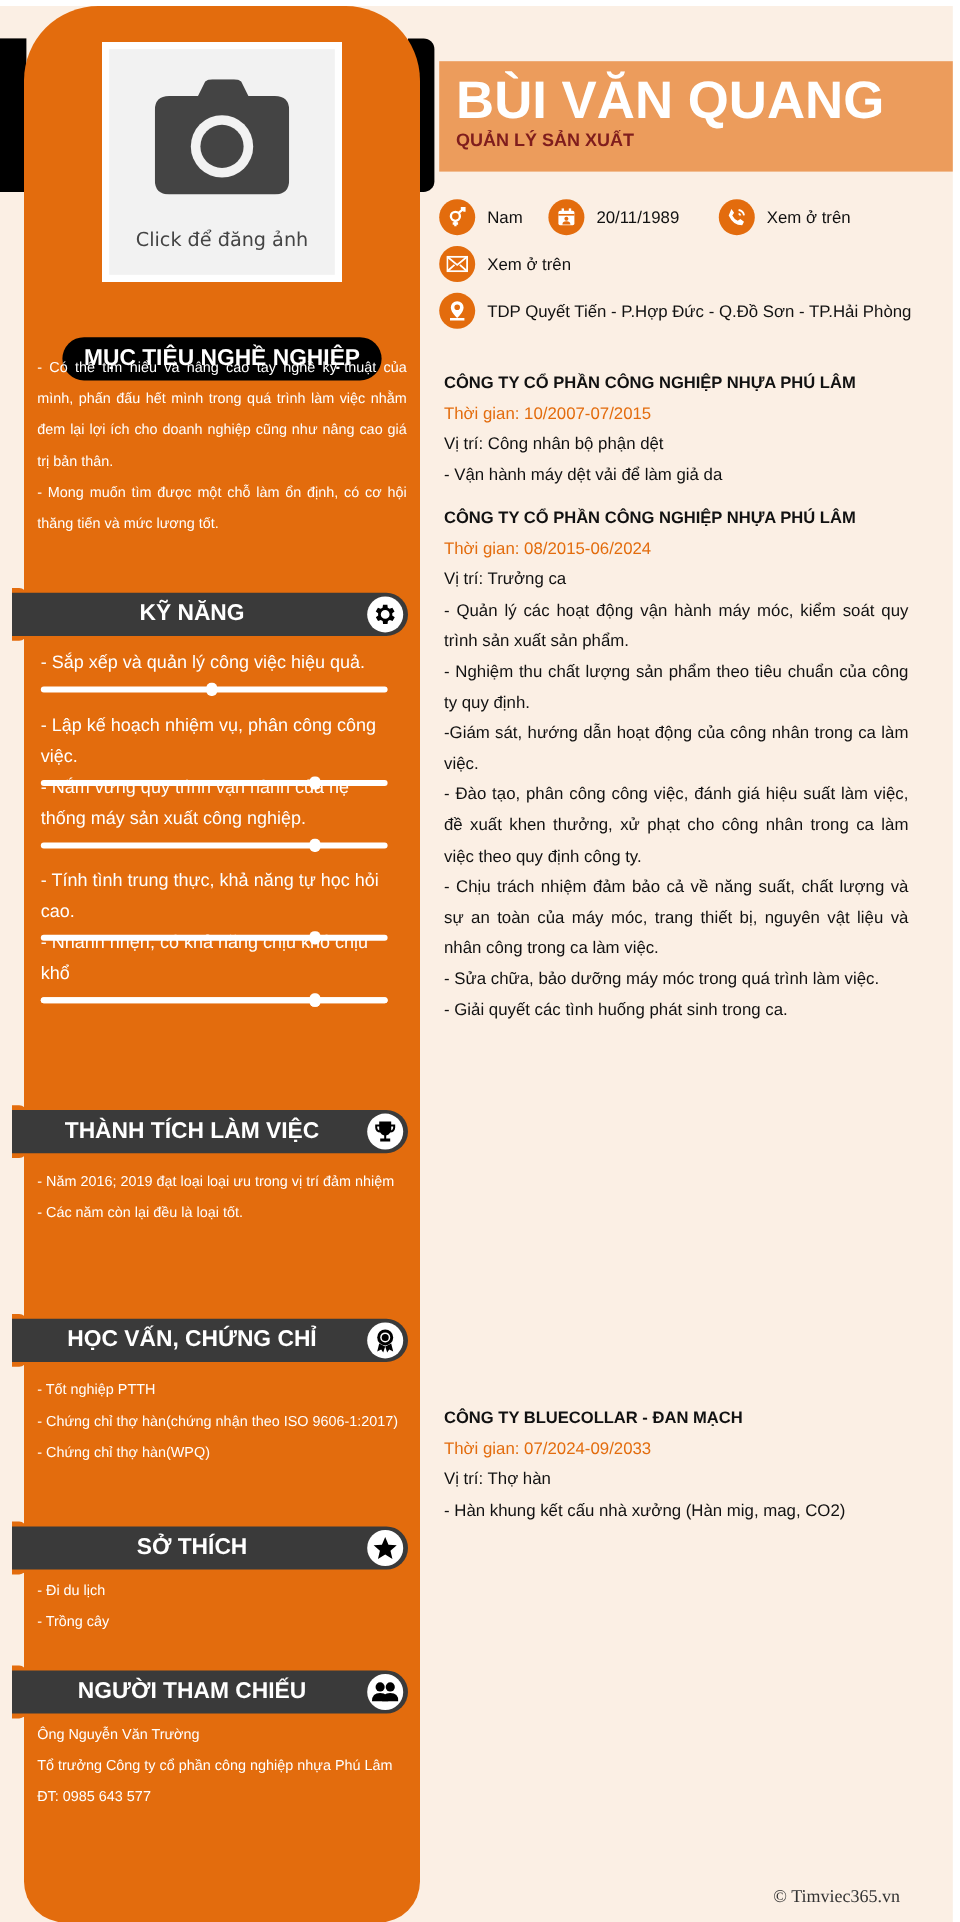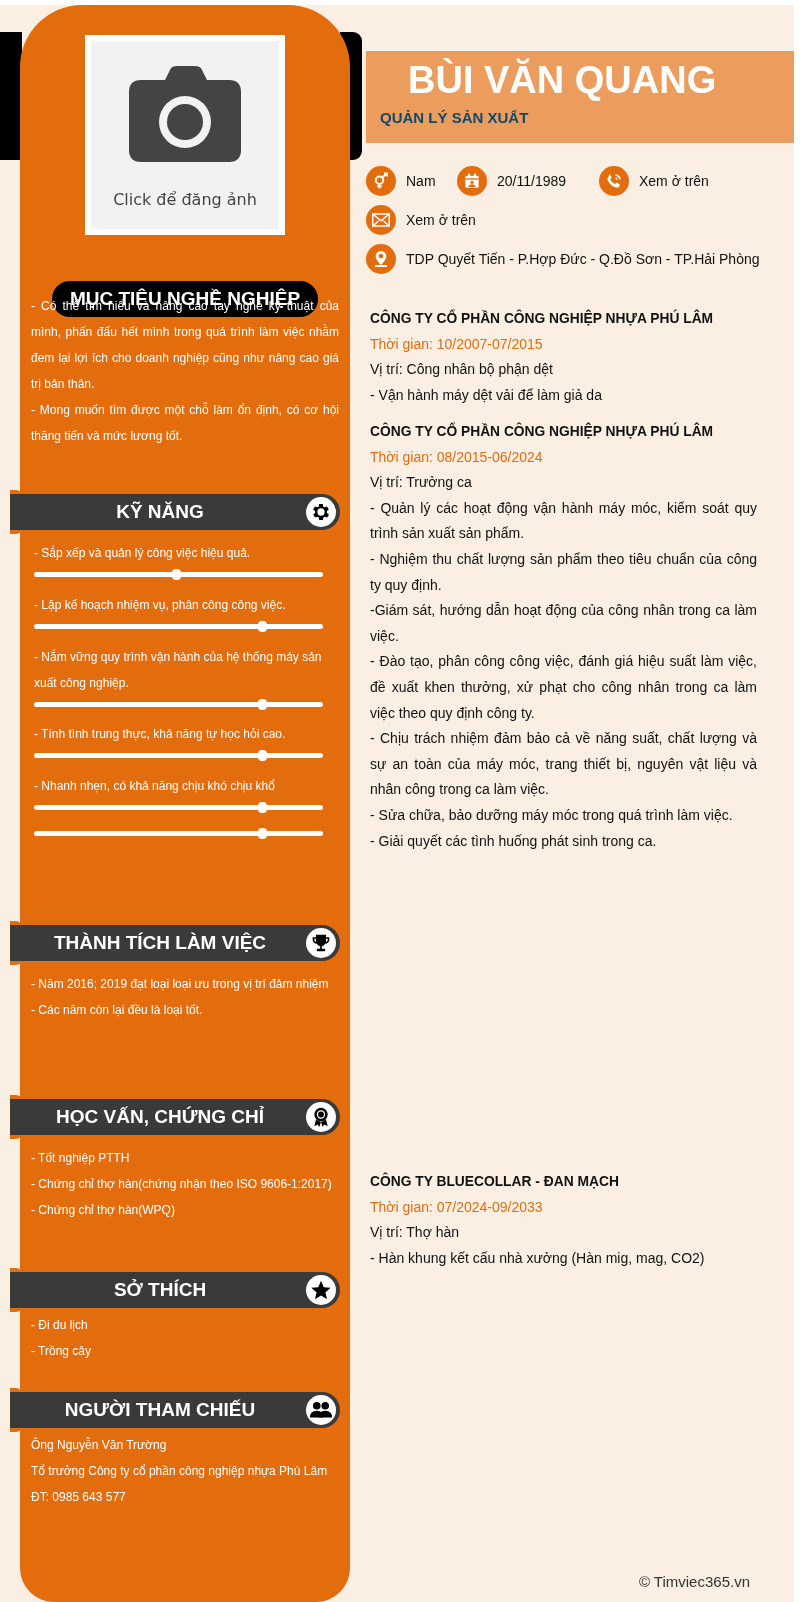--- a/index.html
+++ b/index.html
@@ -23,37 +23,37 @@
 
   .side-text { position: absolute; left: 11px; width: 308px; color: #fff; font-size: 12px; line-height: 26px; text-align: justify; }
 
   .sec-head { position: absolute; left: -10px; width: 330px; height: 36px; }
   .sec-head .nub { position: absolute; left: 0; top: -4px; width: 12px; height: 44px; background: #e36c0d; border-radius: 0 6px 6px 0; }
   .sec-head .bar { position: absolute; left: 0; top: 0; width: 330px; height: 36px; background: #3a3a3a; border-radius: 0 18px 18px 0; }
   .sec-head .title { position: absolute; left: 0; top: 0; width: 300px; text-align: center; line-height: 36px; color: #fff; font-weight: bold; font-size: 19px; }
   .sec-head .ico { position: absolute; right: 4px; top: 3px; width: 30px; height: 30px; border-radius: 50%; background: #fff; display: flex; align-items: center; justify-content: center; }
 
   .skill { position: absolute; left: 14px; width: 290px; }
-  .skill .lbl { color: #fff; font-size: 12px; line-height: 26px; }
+  .skill .lbl { color: #fff; font-size: 15px; line-height: 26px; }
   .skill .track { position: relative; height: 5px; background: #fff; border-radius: 3px; margin-top: 6px; width: 289px; }
   .skill .thumb { position: absolute; top: -3px; width: 9px; height: 11px; background: #fff; border-radius: 4px; margin-left: -4px; }
 
   .header-band { position: absolute; left: 366px; top: 46px; width: 428px; height: 92px; background: #ec9c5c; }
-  .name { position: absolute; left: 14px; top: 8px; color: #fff; font-weight: bold; font-size: 38px; margin-left: 28px; }
-  .job { position: absolute; left: 14px; top: 58px; color: #0c4a6e; font-weight: bold; font-size: 15px; }
+  .name { position: absolute; left: 14px; top: 8px; color: #fff; font-weight: bold; font-size: 44px; }
+  .job { position: absolute; left: 14px; top: 58px; color: #7f1d1d; font-weight: bold; font-size: 15px; }
 
   .info { position: absolute; display: flex; align-items: center; font-size: 14px; color: #111; }
   .info .ic { width: 30px; height: 30px; border-radius: 50%; background: #e36c0d; display: flex; align-items: center; justify-content: center; margin-right: 10px; flex-shrink: 0; }
 
   .exp { position: absolute; left: 370px; width: 387px; font-size: 14px; line-height: 25.6px; color: #111; }
   .exp .co { font-weight: bold; font-size: 13.8px; color: #111; }
   .exp .time { color: #e36c0d; }
   .exp .desc { text-align: justify; }
 
-  .footer { position: absolute; right: 44px; bottom: 12px; font-family: Liberation Sans, sans-serif; font-size: 15px; color: #333; }
+  .footer { position: absolute; right: 44px; bottom: 12px; font-family: Liberation Serif, serif; font-size: 15px; color: #333; }
 </style>
 </head>
 <body>
 
 <div class="page">
 
   <div class="tab-left"></div>
   <div class="tab-right"></div>
 
   <div class="sidebar">

